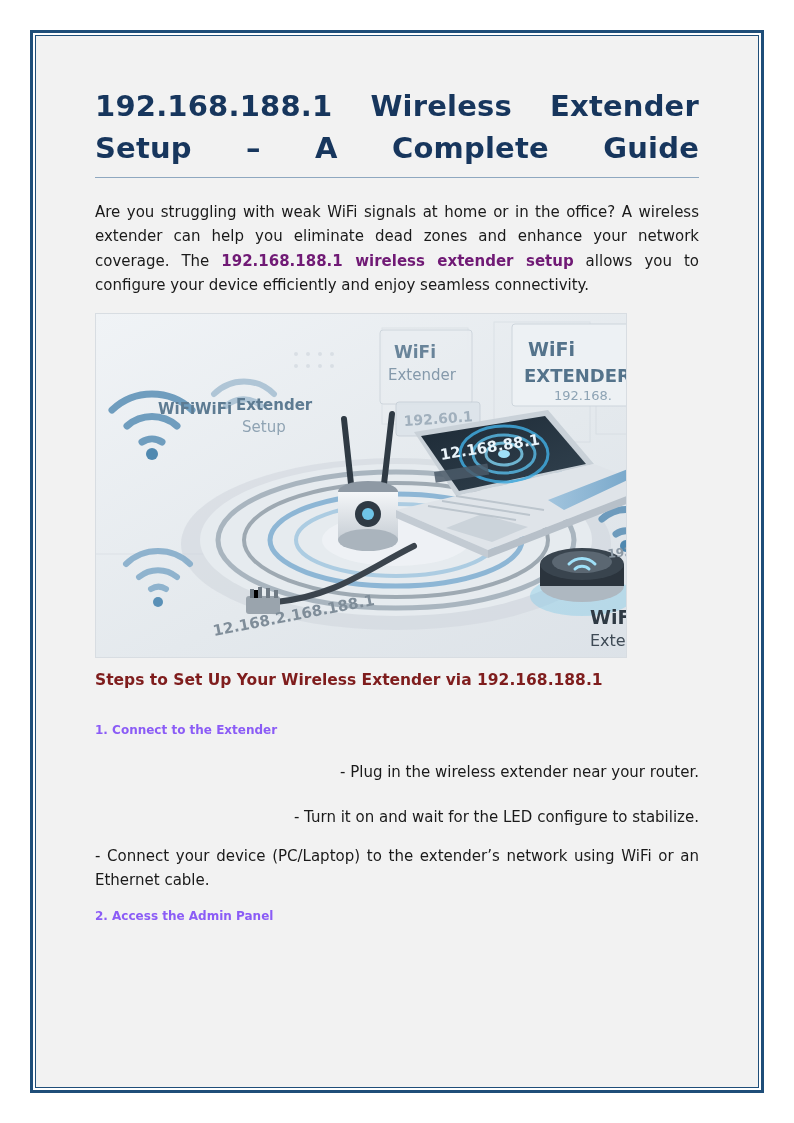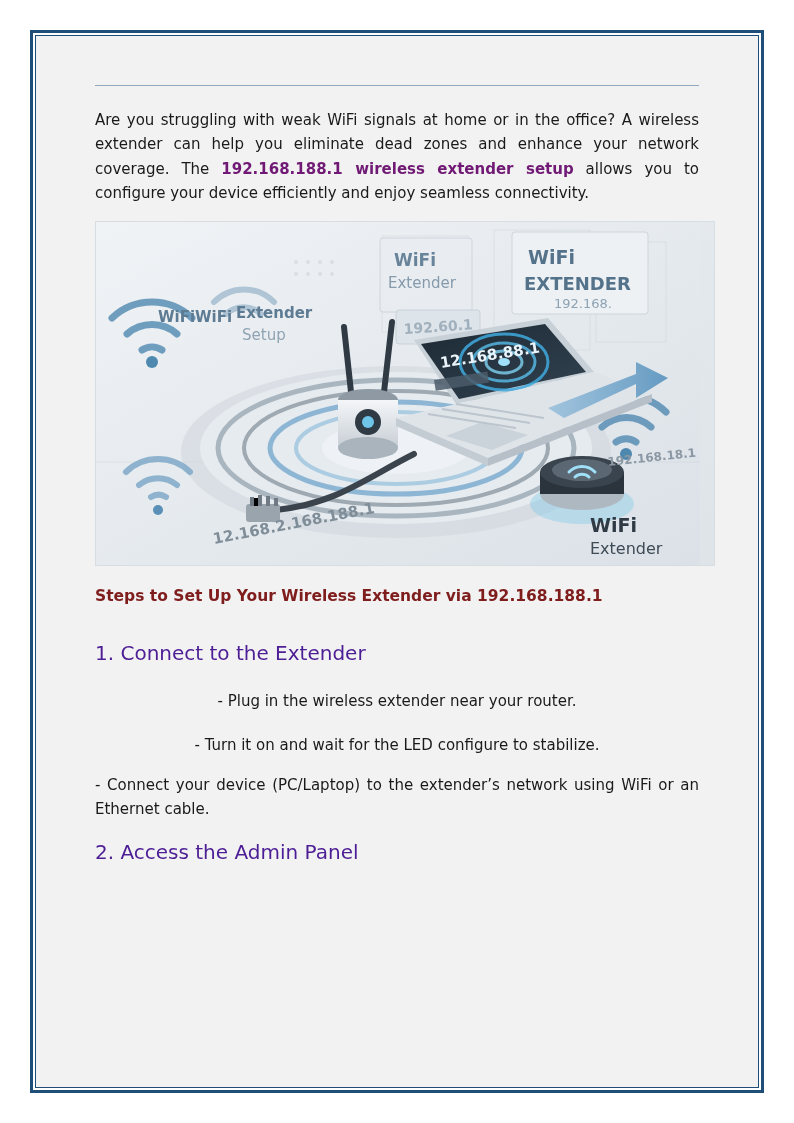--- a/index.html
+++ b/index.html
@@ -74,23 +74,23 @@
     color: #1a1a1a;
     text-align: justify;
     margin: 0 0 14px 0;
   }
   p.body-text b, .bold {
     font-weight: bold;
     color: #701a75;
   }
 
   .figure {
-    width: 620px;
+    width: 532px;
     height: 345px;
-    margin: 16px 0 18px 0;
+    margin: 16px 0 10px 0;
     position: relative;
     overflow: hidden;
     background: linear-gradient(160deg, #eef1f4 0%, #e3e8ec 45%, #dfe4e9 100%);
     border: 1px solid #d8dde2;
     box-sizing: border-box;
   }
   .figure svg { display: block; }
 
   h2.section-head {
     font-size: 15.5px;
@@ -99,45 +99,46 @@
     font-weight: bold;
     margin: 0 0 28px 0;
     text-align: justify;
     text-align-last: left;
   }
   h2.section-head.justify-all {
     text-align: justify;
   }
 
   h3.step-head {
-    font-size: 20px;
+    font-size: 12px;
     line-height: 1.6;
-    color: #4c1d95;
-    font-weight: normal;
+    color: #8b5cf6;
+    font-weight: bold;
     margin: 0 0 16px 0;
   }
 
   p.step-text {
     font-size: 15px;
     line-height: 1.62;
     color: #1a1a1a;
     margin: 0 0 15px 0;
     text-align: justify;
   }
-  p.step-text.no-justify { text-align: center; margin-top: 20px; }
+  p.step-text.no-justify { text-align: right; margin-top: 20px; }
 </style>
 </head>
 <body>
 
 <div class="page">
   <div class="frame-outer"></div>
   <div class="frame-inner"></div>
 
   <div class="content">
 
+    <h1 class="doc-title">192.168.188.1 Wireless Extender Setup – A Complete Guide</h1>
     <hr class="title-rule">
 
     <p class="body-text"><span>Are you struggling with weak WiFi signals at home or in the office? A wireless extender can help you eliminate dead zones and enhance your network coverage. The </span><b>192.168.188.1 wireless extender setup</b><span> allows you to configure your device efficiently and enjoy seamless connectivity.</span></p>
 
     <div class="figure">
       <svg width="604" height="345" viewBox="0 0 604 345" xmlns="http://www.w3.org/2000/svg">
         <defs>
           <linearGradient id="bg" x1="0" y1="0" x2="1" y2="1">
             <stop offset="0%" stop-color="#f0f3f6"></stop>
             <stop offset="55%" stop-color="#e4e9ed"></stop>

